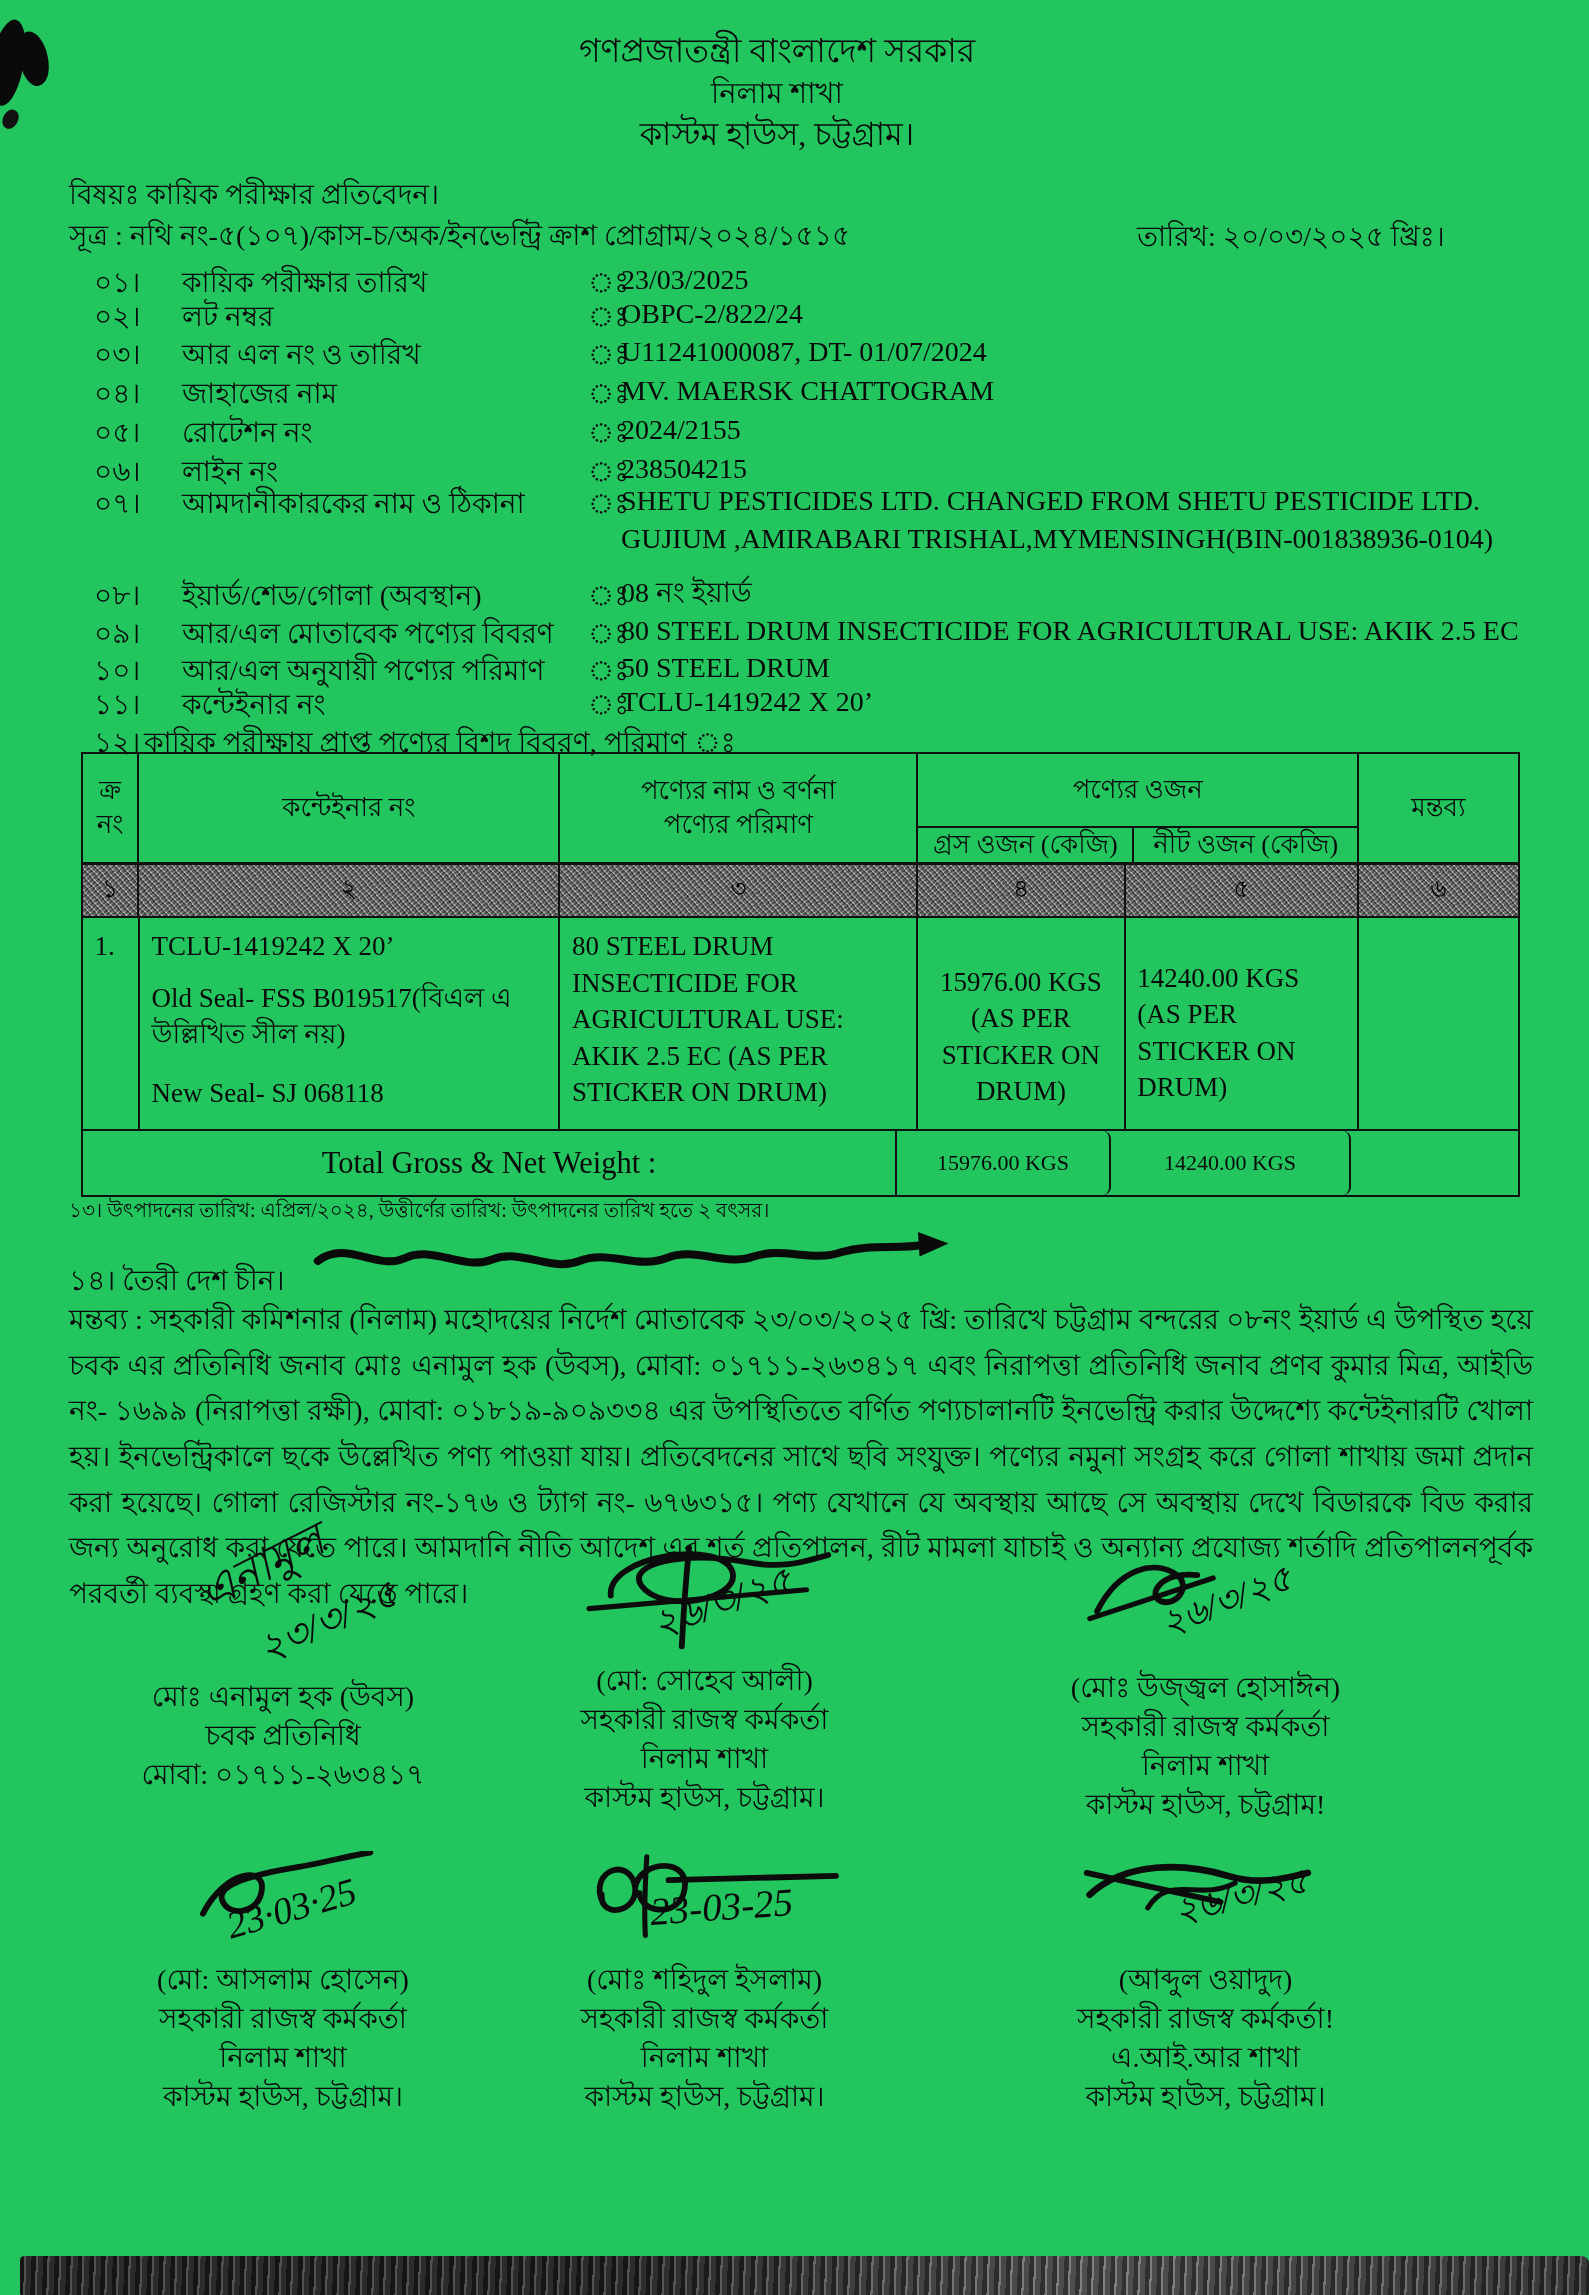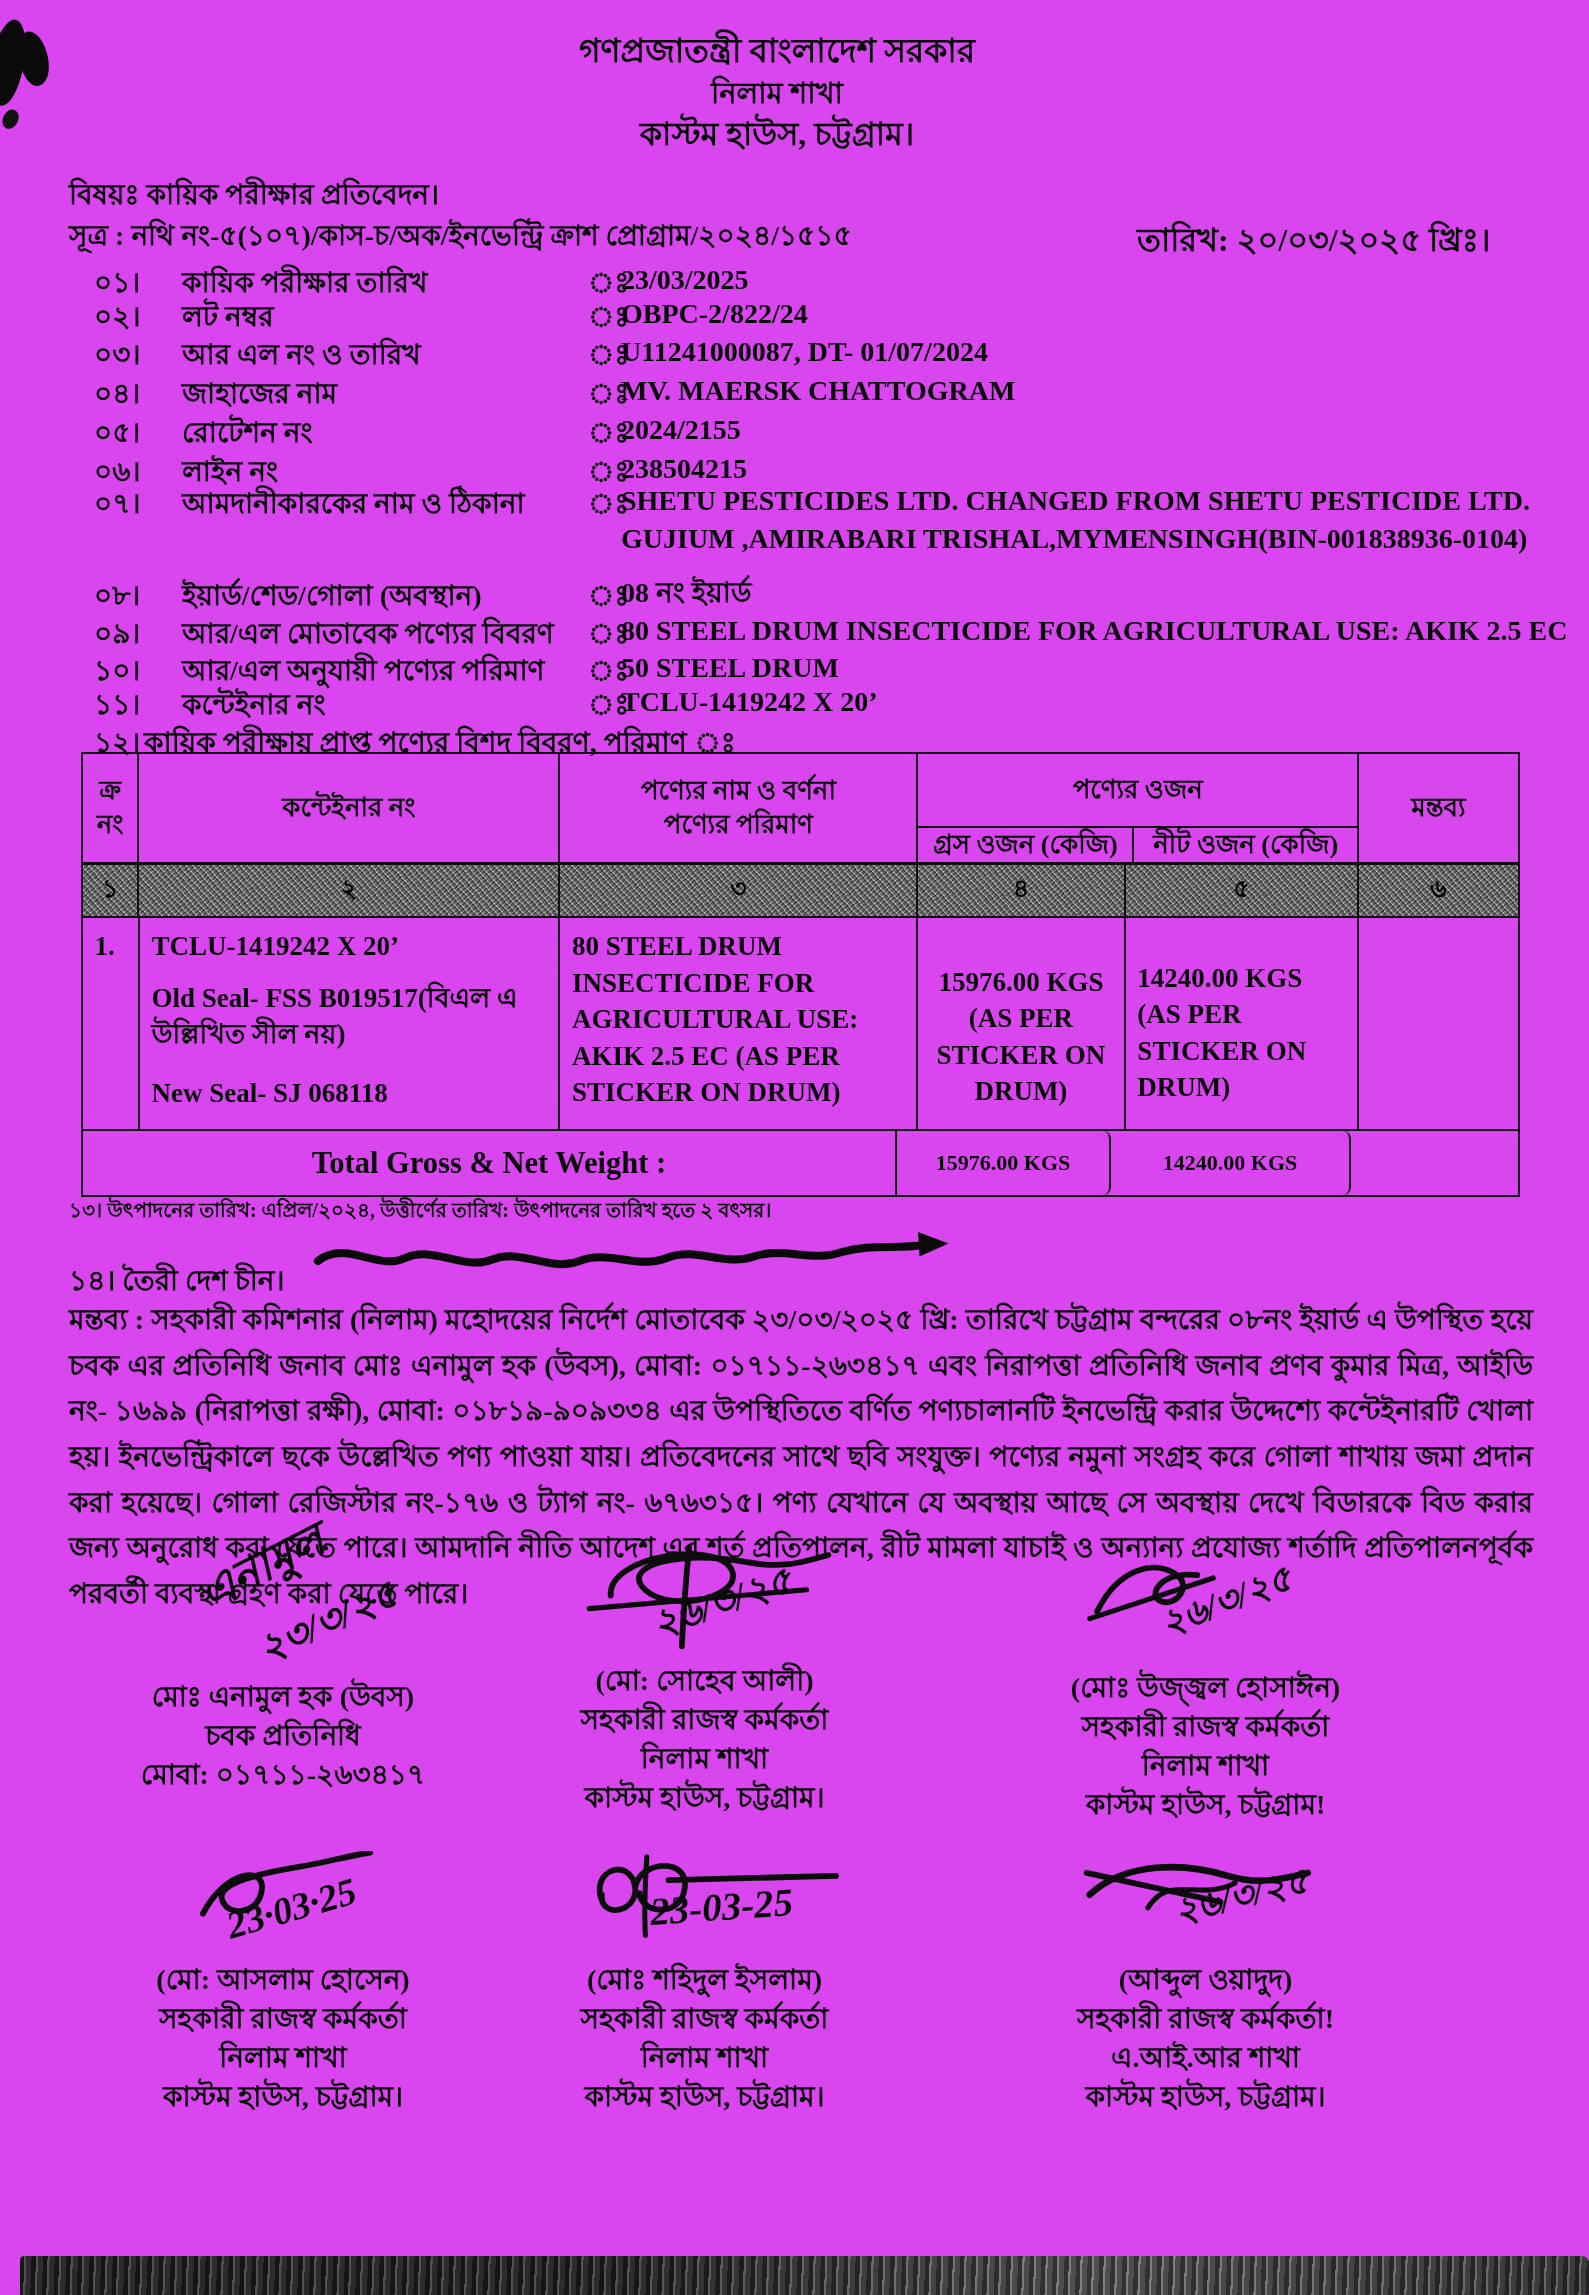--- a/index.html
+++ b/index.html
@@ -1,27 +1,27 @@
 <!DOCTYPE html>
 <html style="font-size:11.6px"><head>
 <meta charset="utf-8">
 <style>
   html,body{margin:0;padding:0;background:#d8d8d8;}
-  .page{position:relative;width:1589px;height:2295px;background:#d946ef;
-        font-family:"Liberation Serif",serif;color:#0a0a0a;font-weight:700;overflow:hidden;}
+  .page{position:relative;width:1589px;height:2295px;background:#22c55e;
+        font-family:"Liberation Serif",serif;color:#0a0a0a;font-weight:400;overflow:hidden;}
   .abs{position:absolute;}
   
   .hdr{left:305px;top:29px;width:944px;text-align:center;line-height:1.35;}
   .hdr .h1{font-size:33px;}
   .hdr .h2{font-size:29px;}
   .hdr .h3{font-size:32px;}
   
   .subject{left:69px;top:173px;font-size:28px;}
   .refline{left:69px;top:214px;font-size:28px;}
-  .dateline{left:1137px;top:215px;font-size:32px;}
+  .dateline{left:1137px;top:215px;font-size:28px;}
   
   .frow{position:absolute;left:0;width:1589px;height:39px;font-size:28px;}
   .fno{position:absolute;left:94px;}
   .flabel{position:absolute;left:182px;}
   .fcolon{position:absolute;left:588px;}
   .fvalue{position:absolute;left:621px;width:952px;line-height:38px;}
   .f12label{position:absolute;left:144px;font-size:28px;}
   
   .tbl{position:absolute;left:81px;top:752px;width:1435px;border:2.9px solid #111;box-sizing:content-box;font-size:26px;}
   .trow{display:flex;border-bottom:2.2px solid #111;}

